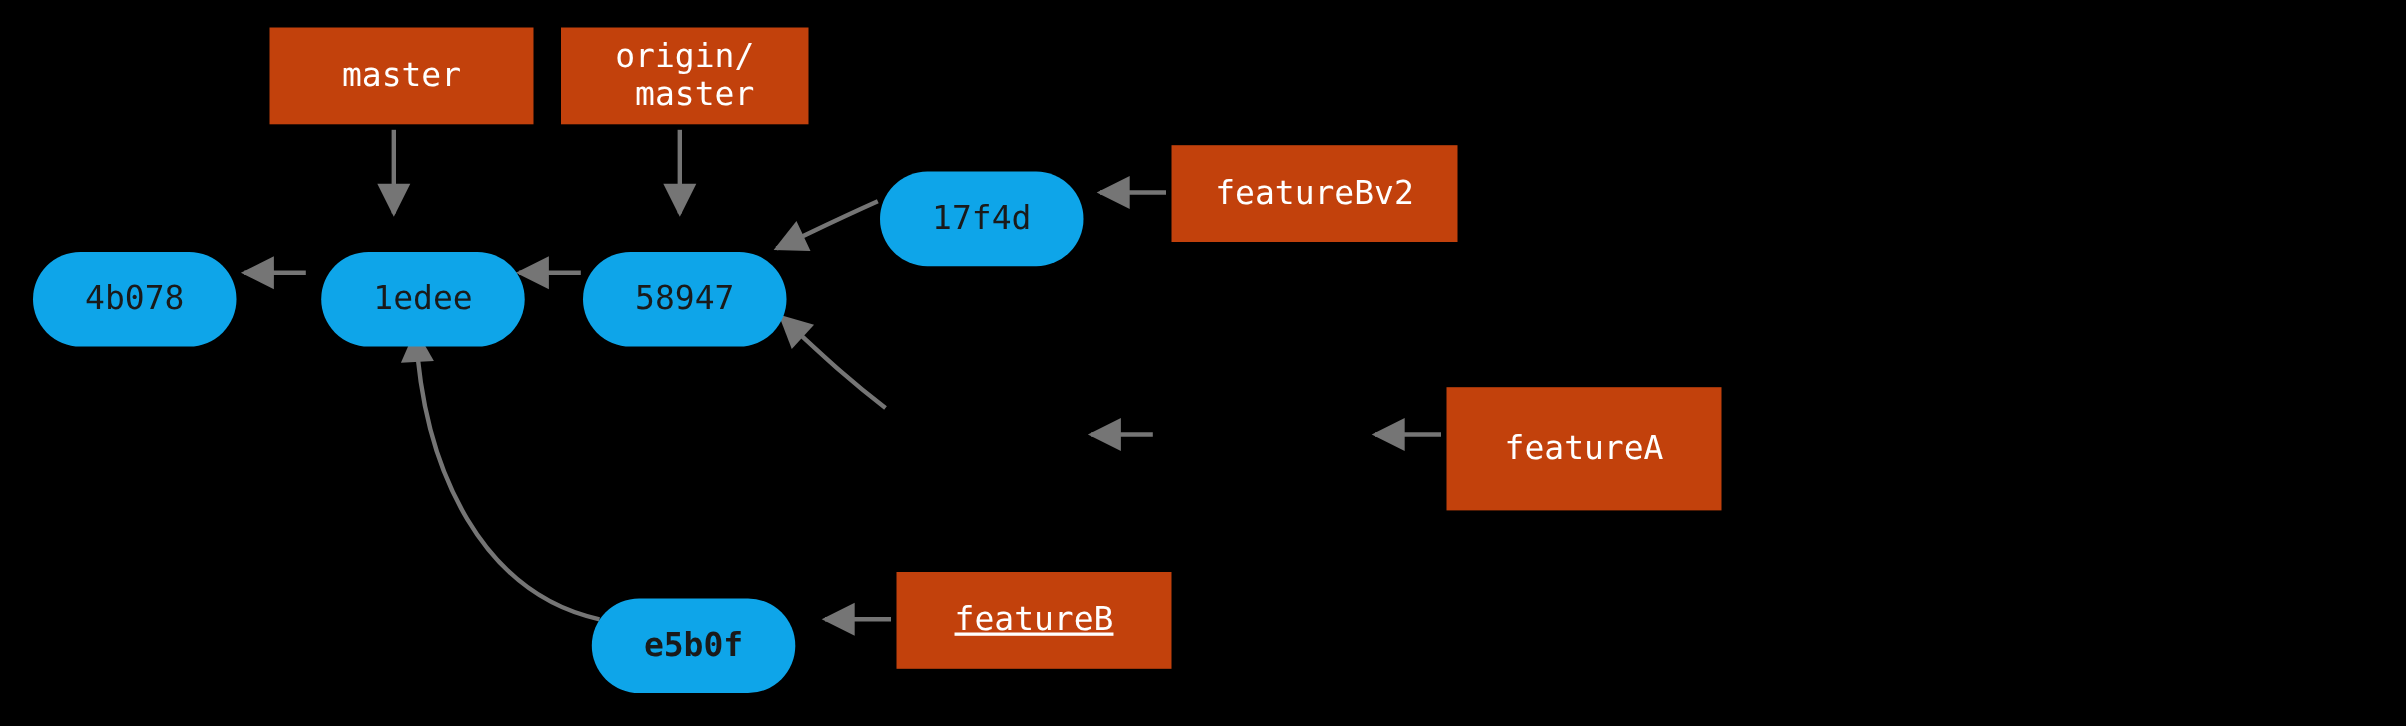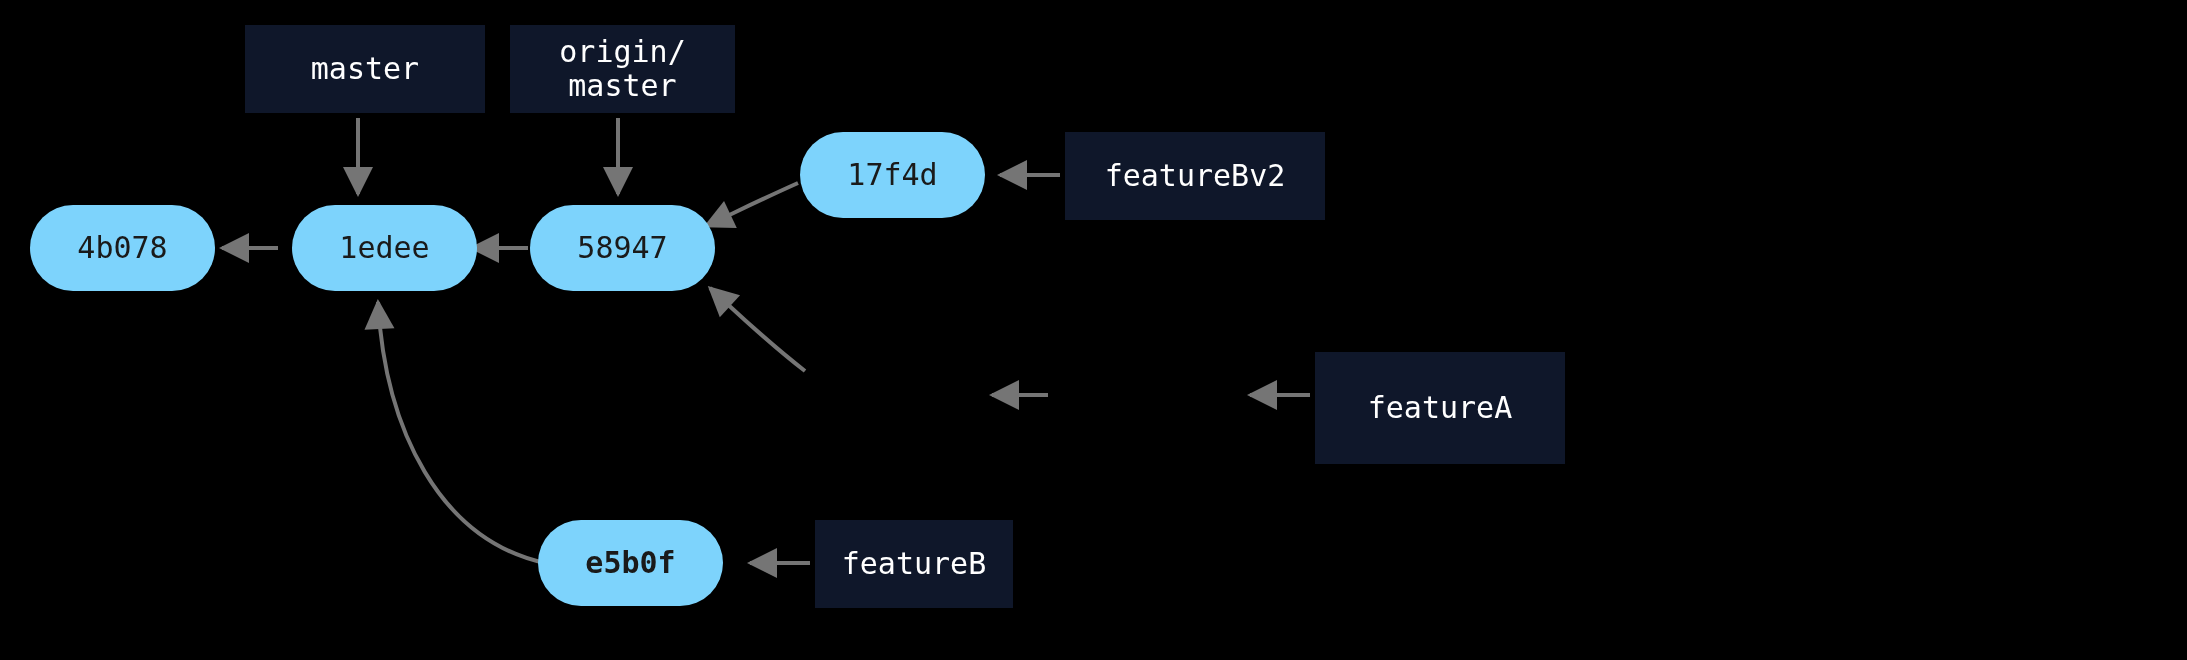--- a/index.html
+++ b/index.html
@@ -28,28 +28,29 @@
     box-sizing: border-box;
     display: flex;
     align-items: center;
     justify-content: center;
     text-align: center;
     font-size: 30px;
     line-height: 1.15;
     white-space: pre;
   }
   .commit {
-    background: #7dd3fc;
+    background: #0ea5e9;
     color: #1a1a1a;
     border-radius: 999px;
     height: 86px;
     padding: 0 36px;
+    margin-top: 24px;
   }
   .branch {
-    background: #0f172a;
+    background: #c2410c;
     color: #fff;
     font-size: 30px;
     padding: 14px 26px;
     min-height: 72px;
   }
 </style>
 </head>
 <body>
 
 <div class="stage">
@@ -91,22 +92,22 @@
   <div class="node commit" style="left:530px; top:205px; width:185px;">58947</div>
 
   <div class="node commit" style="left:800px; top:132px; width:185px;">17f4d</div>
 
 
 
   <div class="node commit" style="left:538px; top:520px; width:185px;font-weight:bold;">e5b0f</div>
 
   <div class="node branch" style="left:245px; top:25px; width:240px; height:88px;">master</div>
 
-  <div class="node branch" style="left:510px; top:25px; width:225px; height:88px;">origin/
+  <div class="node branch" style="left:510px; top:25px; width:225px; height:88px;text-align:right;">origin/
 master</div>
 
   <div class="node branch" style="left:1065px; top:132px; width:260px; height:88px;">featureBv2</div>
 
   <div class="node branch" style="left:1315px; top:352px; width:250px; height:112px;">featureA</div>
 
-  <div class="node branch" style="left:815px; top:520px; width:198px; height:88px;">featureB</div>
+  <div class="node branch" style="left:815px; top:520px; width:250px; height:88px;text-decoration:underline;">featureB</div>
 
 </div>
 
 </body></html>

